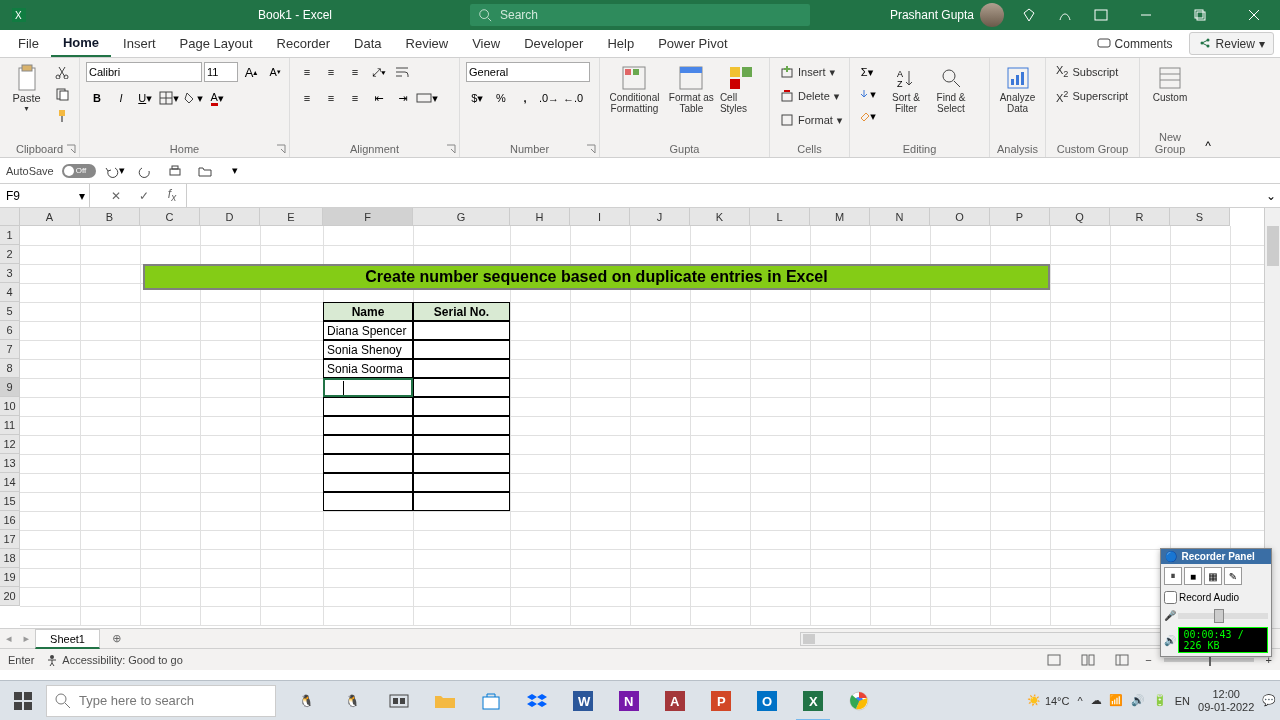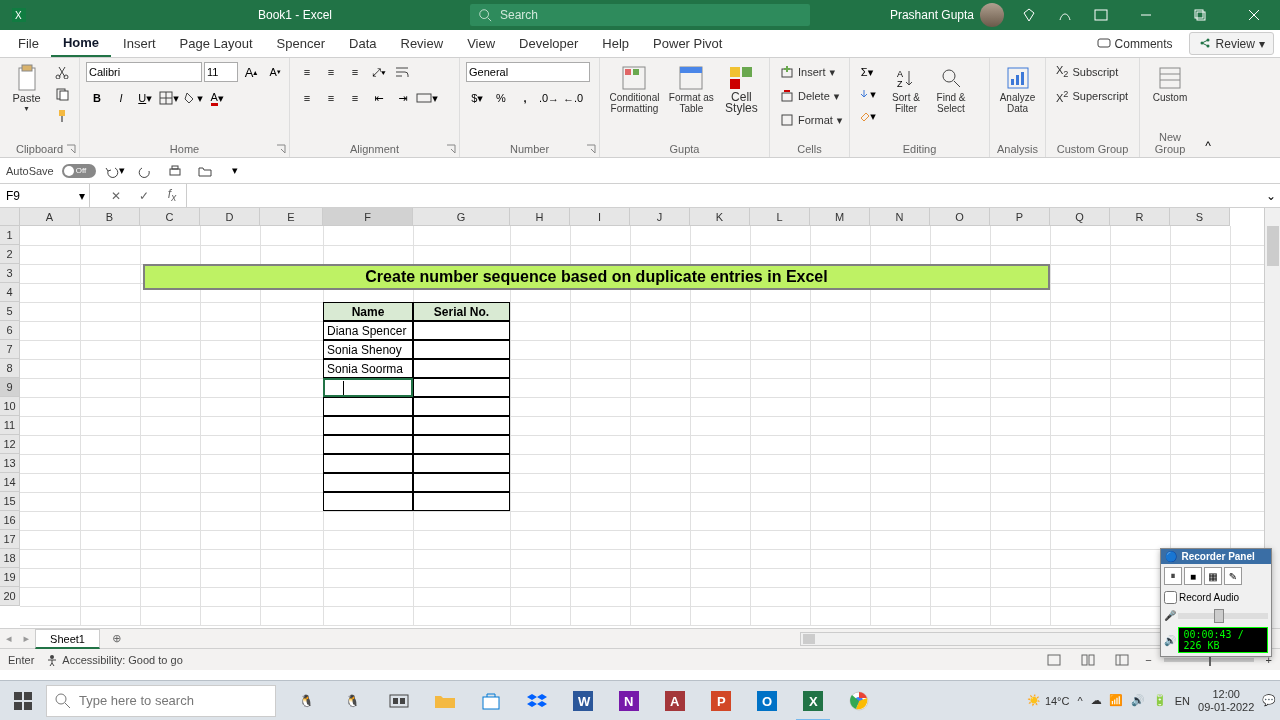--- a/index.html
+++ b/index.html
@@ -67,21 +67,21 @@
 .row-headers { position: absolute; left: 0; top: 18px; width: 20px; }
 .row-h { height: 19px; background: #e6e6e6; border-right: 1px solid #ccc; border-bottom: 1px solid #ccc; text-align: center; font-size: 11px; line-height: 19px; color: #333; }
 .row-h.sel { background: #d2d2d2; }
 .cells { position: absolute; left: 20px; top: 18px; }
 .gridlines { position: absolute; inset: 0; }
 .gl-v, .gl-h { position: absolute; background: #e0e0e0; }
 .gl-v { width: 1px; top: 0; height: 400px; }
 .gl-h { height: 1px; left: 0; width: 1250px; }
 
 
-.banner { position: absolute; background: #bef264; border: 2px solid #808080; font-weight: bold; font-size: 16px; display: flex; align-items: center; justify-content: center; color: #000; }
+.banner { position: absolute; background: #84cc16; border: 2px solid #808080; font-weight: bold; font-size: 16px; display: flex; align-items: center; justify-content: center; color: #000; }
 
 
 .data-th { position: absolute; background: #d9ead3; border: 1px solid #000; text-align: center; font-weight: bold; font-size: 12px; line-height: 18px; }
 .data-td { position: absolute; border: 1px solid #000; font-size: 12px; padding: 0 3px; line-height: 18px; background: #fff; }
 .active-cell { position: absolute; border: 2px solid #217346; background: #fff; }
 .cursor-blink { display: inline-block; width: 1px; height: 14px; background: #000; vertical-align: middle; margin-left: 18px; }
 
 
 .sheet-tabs { height: 20px; background: #f3f2f1; border-top: 1px solid #d0d0d0; display: flex; align-items: center; font-size: 11px; }
 .sheet-tabs .nav { padding: 0 6px; color: #999; }
@@ -178,21 +178,21 @@
         </svg>
       </span>
   </div>
 </div>
 
 <div class="ribbon-tabs">
   <div class="tab">File</div>
   <div class="tab active">Home</div>
   <div class="tab">Insert</div>
   <div class="tab">Page Layout</div>
-  <div class="tab">Spencer</div>
+  <div class="tab">Recorder</div>
   <div class="tab">Data</div>
   <div class="tab">Review</div>
   <div class="tab">View</div>
   <div class="tab">Developer</div>
   <div class="tab">Help</div>
   <div class="tab">Power Pivot</div>
   <div class="spacer"></div>
   <div class="r-btn">
     <svg width="14" height="14">
         <rect x="1" y="2" width="12" height="8" rx="2" fill="none" stroke="#444"></rect>
@@ -357,21 +357,21 @@
         <span style="font-size:10px; text-align:center; line-height:11px">Format as Table</span>
       </div>
       <div class="big-btn" style="width:44px">
         <span class="icon">
             <svg width="26" height="26">
               <rect x="2" y="2" width="10" height="10" fill="#f1c232"></rect>
               <rect x="14" y="2" width="10" height="10" fill="#6aa84f"></rect>
               <rect x="2" y="14" width="10" height="10" fill="#cc0000"></rect>
             </svg>
           </span>
-        <span style="font-size:12px; text-align:center; line-height:11px">Cell Styles</span>
+        <span style="font-size:10px; text-align:left; line-height:11px">Cell Styles</span>
       </div>
     </div>
     <div class="group-label">Gupta</div>
   </div>
 
   <div class="group" style="width:80px">
     <div class="group-body" style="flex-direction:column">
       <div class="item-row"><svg width="14" height="14">
             <rect x="2" y="4" width="10" height="8" fill="none" stroke="#444"></rect>
             <line x1="7" y1="1" x2="7" y2="7" stroke="#6aa84f" stroke-width="2"></line>

